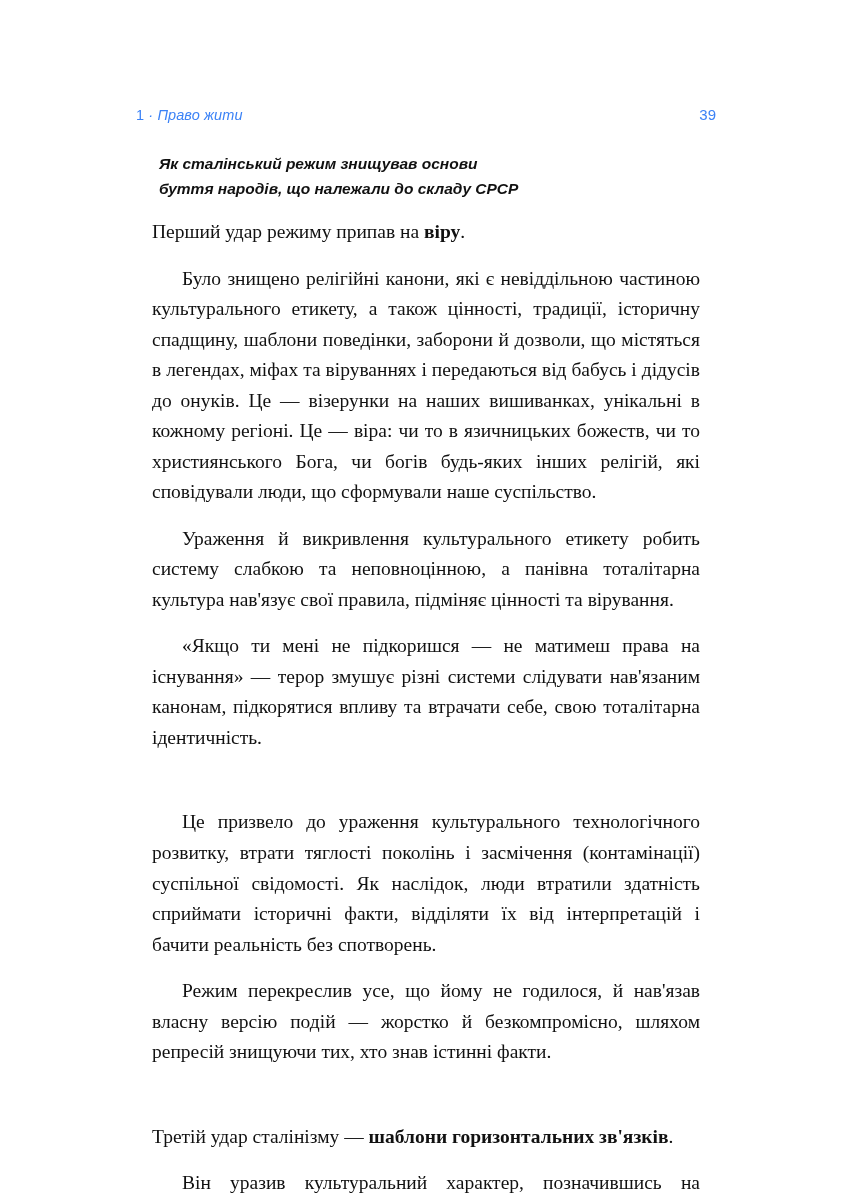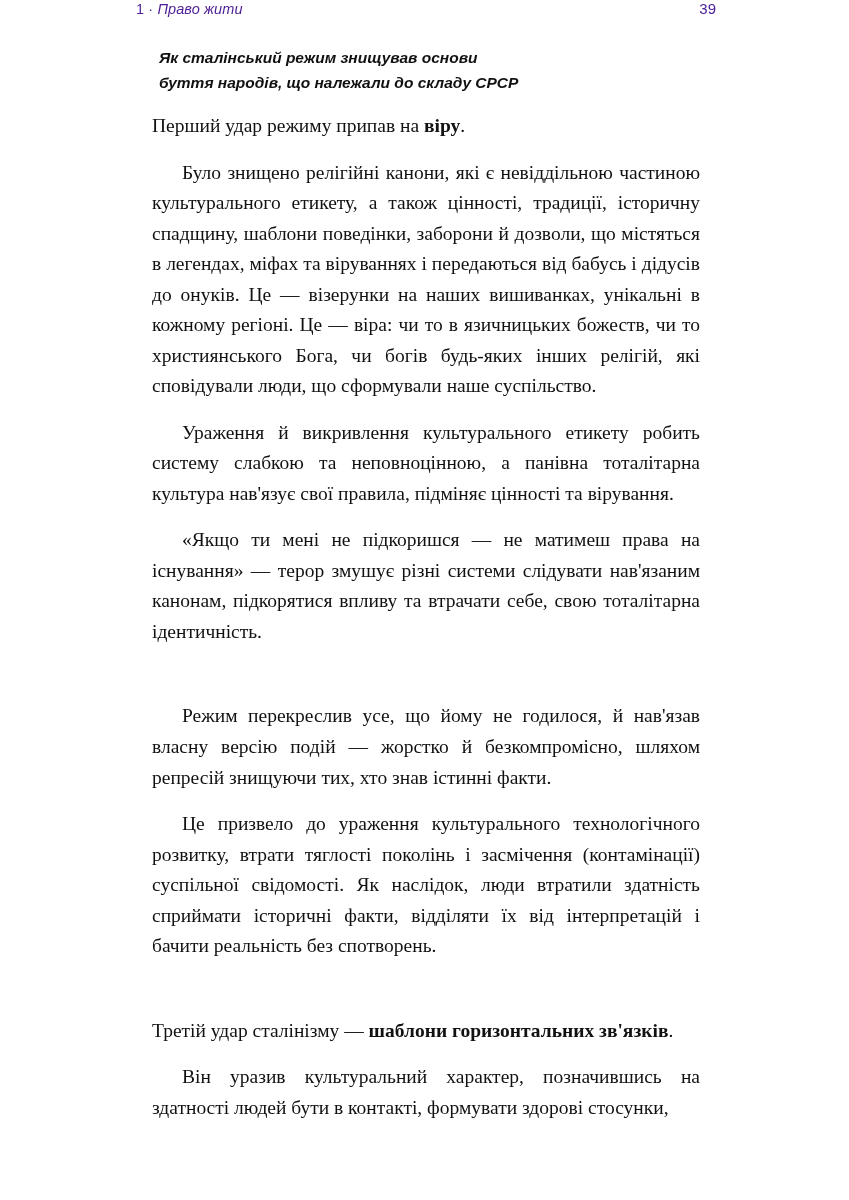--- a/index.html
+++ b/index.html
@@ -20,23 +20,25 @@
   .content {
     position: absolute;
     left: 136px;
     top: 0;
     width: 580px;
   }
   .header {
     display: flex;
     align-items: baseline;
     justify-content: space-between;
+    padding-top: 58px;
     font-family: "Liberation Sans", sans-serif;
     font-size: 14.5px;
-    color: #4c1d95;
+    color: #3b82f6;
+    margin-top: 48px;
   }
   .header .running-title {
     letter-spacing: 0.1px;
     font-style: italic;
   }
   .header .running-title .chapter-num {
     font-style: normal;
   }
   .header .page-number {
     font-style: normal;
@@ -95,22 +97,22 @@
 
     <div class="body-block">
 
       <p class="noindent"><span>Перший удар режиму припав на </span><b>віру</b><span>.</span></p>
       <p class="indent">Було знищено релігійні канони, які є невіддільною частиною культурального етикету, а також цінності, традиції, історичну спадщину, шаблони поведінки, заборони й дозволи, що містяться в легендах, міфах та віруваннях і передаються від бабусь і дідусів до онуків. Це — візерунки на наших вишиванках, унікальні в кожному регіоні. Це — віра: чи то в язичницьких божеств, чи то християнського Бога, чи богів будь-яких інших релігій, які сповідували люди, що сформували наше суспільство.</p>
       <p class="indent">Ураження й викривлення культурального етикету робить систему слабкою та неповноцінною, а панівна тоталітарна культура нав'язує свої правила, підміняє цінності та вірування.</p>
       <p class="indent">«Якщо ти мені не підкоришся — не матимеш права на існування» — терор змушує різні системи слідувати нав'язаним канонам, підкорятися впливу та втрачати себе, свою тоталітарна ідентичність.</p>
 
       <div class="gap"></div>
 
+      <p class="indent">Це призвело до ураження культурального технологічного розвитку, втрати тяглості поколінь і засмічення (контамінації) суспільної свідомості. Як наслідок, люди втратили здатність сприймати історичні факти, відділяти їх від інтерпретацій і бачити реальність без спотворень.</p>
       <p class="indent">Режим перекреслив усе, що йому не годилося, й нав'язав власну версію подій — жорстко й безкомпромісно, шляхом репресій знищуючи тих, хто знав істинні факти.</p>
-      <p class="indent">Це призвело до ураження культурального технологічного розвитку, втрати тяглості поколінь і засмічення (контамінації) суспільної свідомості. Як наслідок, люди втратили здатність сприймати історичні факти, відділяти їх від інтерпретацій і бачити реальність без спотворень.</p>
 
       <div class="gap"></div>
 
       <p class="noindent"><span>Третій удар сталінізму — </span><b>шаблони горизонтальних зв'язків</b><span>.</span></p>
       <p class="indent">Він уразив культуральний характер, позначившись на здатності людей бути в контакті, формувати здорові стосунки,</p>
 
     </div>
   </div>
 </div>
 

